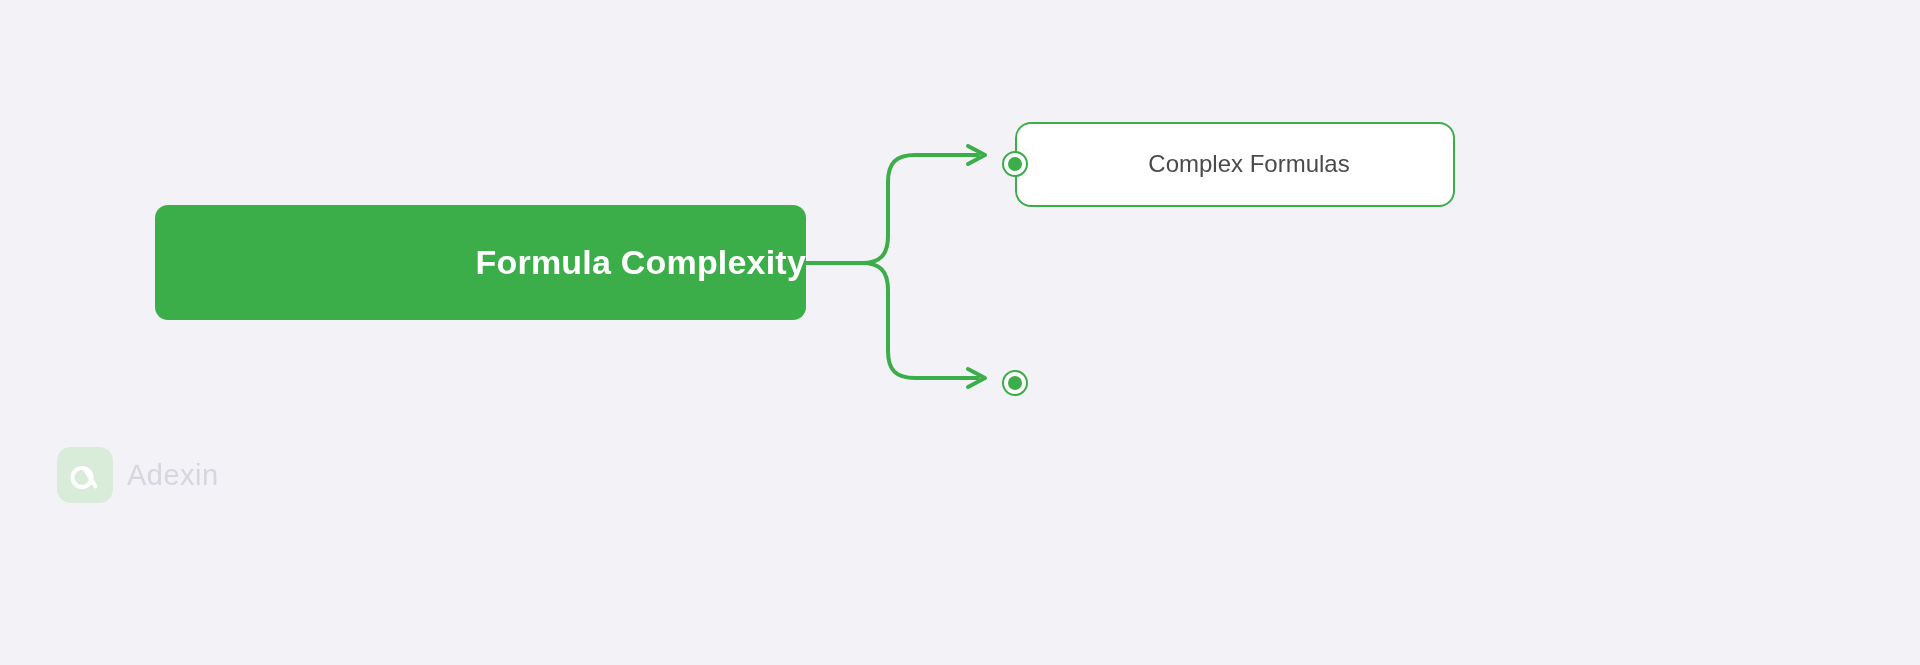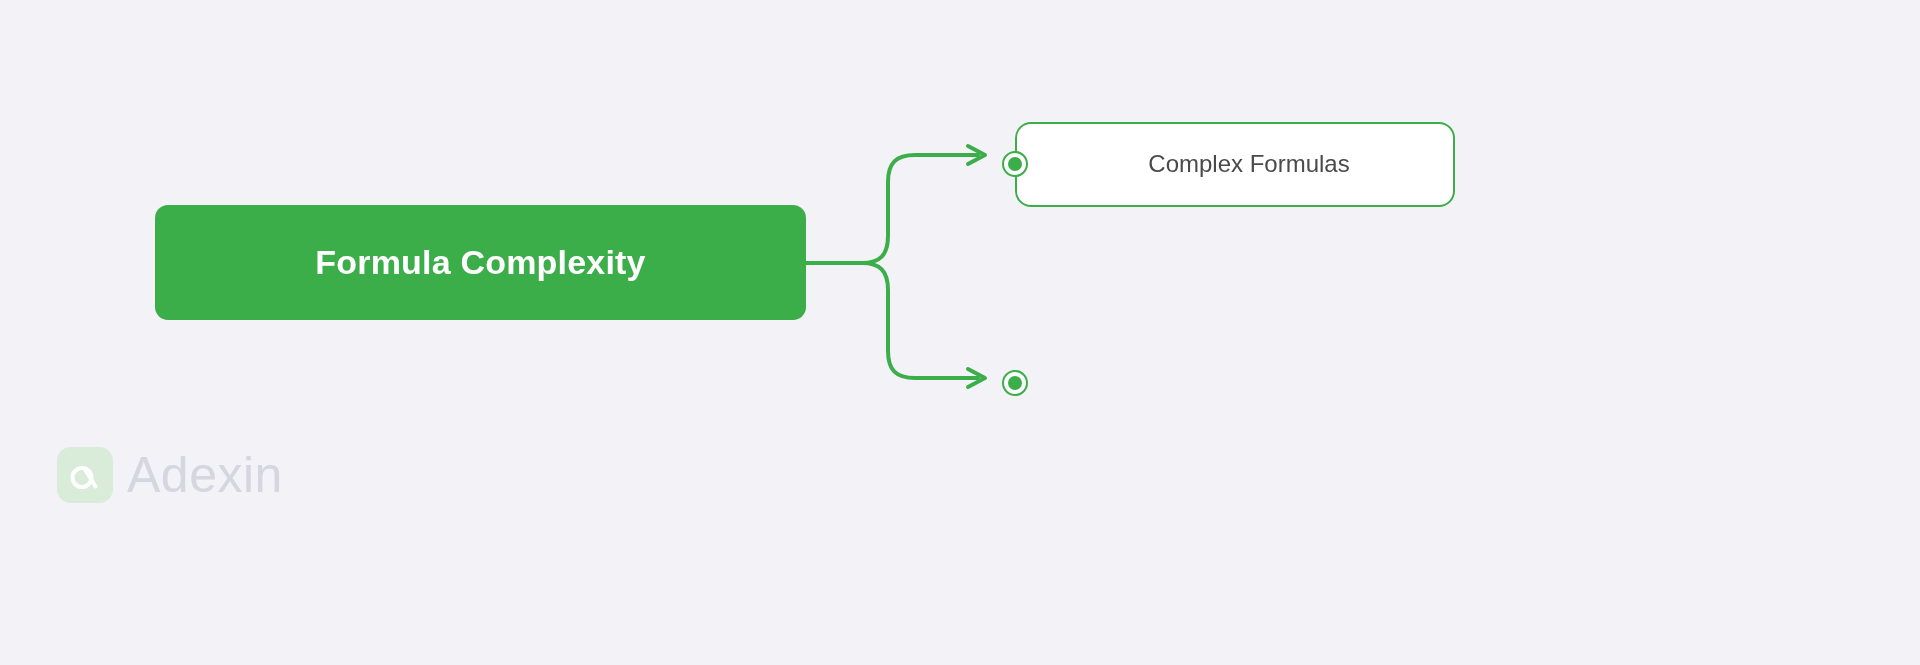--- a/index.html
+++ b/index.html
@@ -36,21 +36,21 @@
   .root-node {
     position: absolute;
     left: 155px;
     top: 205px;
     width: 651px;
     height: 115px;
     background: #3cae49;
     border-radius: 13px;
     display: flex;
     align-items: center;
-    justify-content: center;
+    justify-content: flex-end;
     box-sizing: border-box;
   }
   .root-node-label {
     color: #ffffff;
     font-size: 34px;
     font-weight: bold;
     letter-spacing: 0.2px;
     line-height: 1.1;
     text-align: center;
     white-space: nowrap;
@@ -118,21 +118,21 @@
     width: 56px;
     height: 56px;
     border-radius: 14px;
     background: #d9ebd9;
     display: flex;
     align-items: center;
     justify-content: center;
   }
   .brand-name {
     color: #d6d6e0;
-    font-size: 50px;
+    font-size: 29px;
     font-weight: normal;
     letter-spacing: 0.5px;
     line-height: 1;
   }
 </style>
 </head>
 <body>
 
 <div id="canvas">
 

